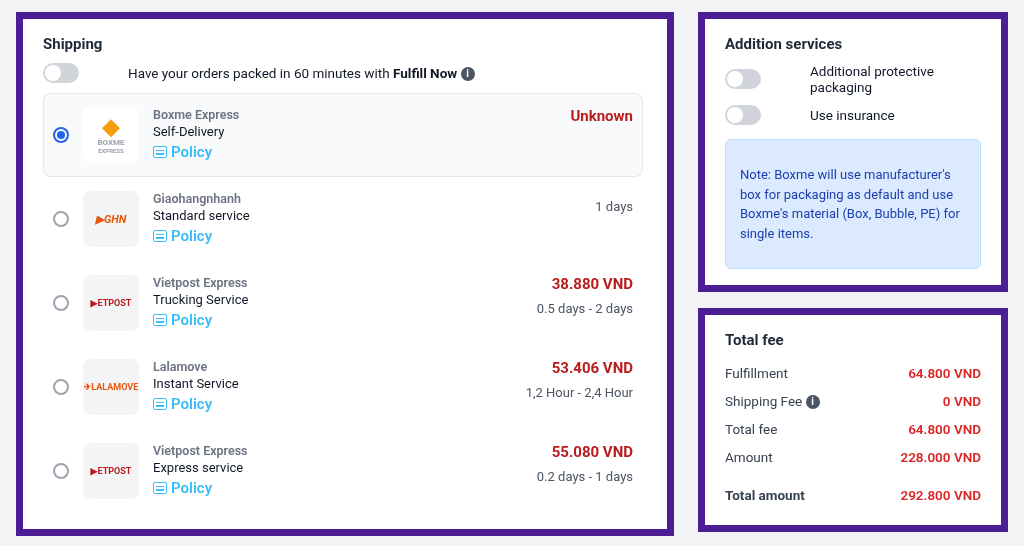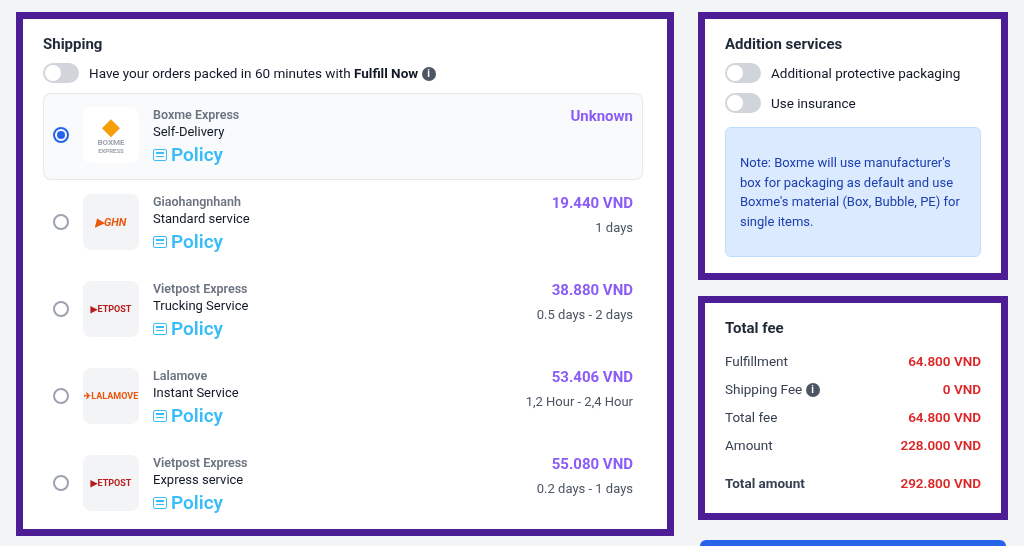--- a/index.html
+++ b/index.html
@@ -18,21 +18,21 @@
   .col-right { width: 310px; display: flex; flex-direction: column; gap: 16px; }
   .card {
     background: #fff;
     border: 7px solid #4c1d95;
     border-radius: 0;
     padding: 16px 20px;
   }
   .card h2 { font-size: 15px; font-weight: 700; margin-bottom: 10px; }
   .toggle-row { display: flex; align-items: center; gap: 10px; margin-bottom: 10px; font-size: 13.5px; font-weight: 600; color: #111827; }
   .toggle-row:last-of-type { margin-bottom: 0; }
-  .toggle-row .normal { font-weight: 400; }
+  .toggle-row .normal { font-weight: 400; margin-left: 39px; }
   .switch {
     position: relative; width: 36px; height: 20px; background: #d1d5db;
     border-radius: 999px; cursor: pointer; flex-shrink: 0;
   }
   .switch::after {
     content: ""; position: absolute; width: 16px; height: 16px; background: #fff;
     border-radius: 50%; top: 2px; left: 2px; transition: left .15s;
   }
   .info-icon {
     display: inline-block; width: 14px; height: 14px; border-radius: 50%;
@@ -58,32 +58,32 @@
     content: ""; position: absolute; inset: 2px; background: #2563eb; border-radius: 50%;
   }
   .courier-logo {
     width: 56px; height: 56px; background: #f3f4f6; border-radius: 8px;
     flex-shrink: 0; display: flex; flex-direction: column; align-items: center; justify-content: center;
     font-size: 8px; font-weight: 700; text-align: center;
   }
   .courier-info { flex: 1; }
   .courier-name { font-size: 12.5px; color: #6b7280; font-weight: 600; }
   .service-name { font-size: 13px; color: #111827; margin: 2px 0 4px; }
-  .policy-link { color: #38bdf8; font-size: 19px; font-weight: 600; display: inline-flex; align-items: center; gap: 4px; cursor: pointer; }
+  .policy-link { color: #38bdf8; font-size: 15px; font-weight: 600; display: inline-flex; align-items: center; gap: 4px; cursor: pointer; }
   .policy-icon {
     width: 14px; height: 12px; border: 1.5px solid #38bdf8; border-radius: 2px;
     position: relative; display: inline-block;
   }
   .policy-icon::before, .policy-icon::after {
     content: ""; position: absolute; left: 2px; right: 2px; height: 1.5px; background: #38bdf8;
   }
   .policy-icon::before { top: 2.5px; }
   .policy-icon::after { top: 6px; }
   .price-col { text-align: right; min-width: 140px; }
-  .price { color: #8b5cf6; font-weight: 700; font-size: 15px; }
+  .price { color: #b91c1c; font-weight: 700; font-size: 15px; }
   .est { color: #4b5563; font-size: 13px; margin-top: 8px; }
   
   .note-box {
     background: #dbeafe; border: 1px solid #bfdbfe; border-radius: 6px;
     padding: 25px 14px; margin-top: 14px; font-size: 13px; color: #1e40af; line-height: 1.5;
   }
   .fee-row { display: flex; justify-content: space-between; padding: 6px 0; font-size: 13.5px; }
   .fee-row .label { color: #374151; }
   .fee-row .val { color: #dc2626; font-weight: 600; }
   .fee-total { font-weight: 700; margin-top: 10px; }
@@ -133,21 +133,20 @@
               <div class="courier-info"><div class="courier-name">Boxme Express</div><div class="service-name">Self-Delivery</div><span class="policy-link"><span class="policy-icon"></span>Policy</span></div>
               <div class="price-col">
                 <div class="price">Unknown</div>
               </div>
             </div>
             <div class="ship-item">
               <div class="radio"></div>
               <div class="courier-logo logo-ghn">▶GHN</div>
               <div class="courier-info"><div class="courier-name">Giaohangnhanh</div><div class="service-name">Standard service</div><span class="policy-link"><span class="policy-icon"></span>Policy</span></div>
               <div class="price-col">
-                <div class="price">19.440 VND</div>
                 <div class="est">1 days</div>
               </div>
             </div>
             <div class="ship-item">
               <div class="radio"></div>
               <div class="courier-logo logo-vtp">▶ETPOST</div>
               <div class="courier-info"><div class="courier-name">Vietpost Express</div><div class="service-name">Trucking Service</div><span class="policy-link"><span class="policy-icon"></span>Policy</span></div>
               <div class="price-col">
                 <div class="price">38.880 VND</div>
                 <div class="est">0.5 days - 2 days</div>

